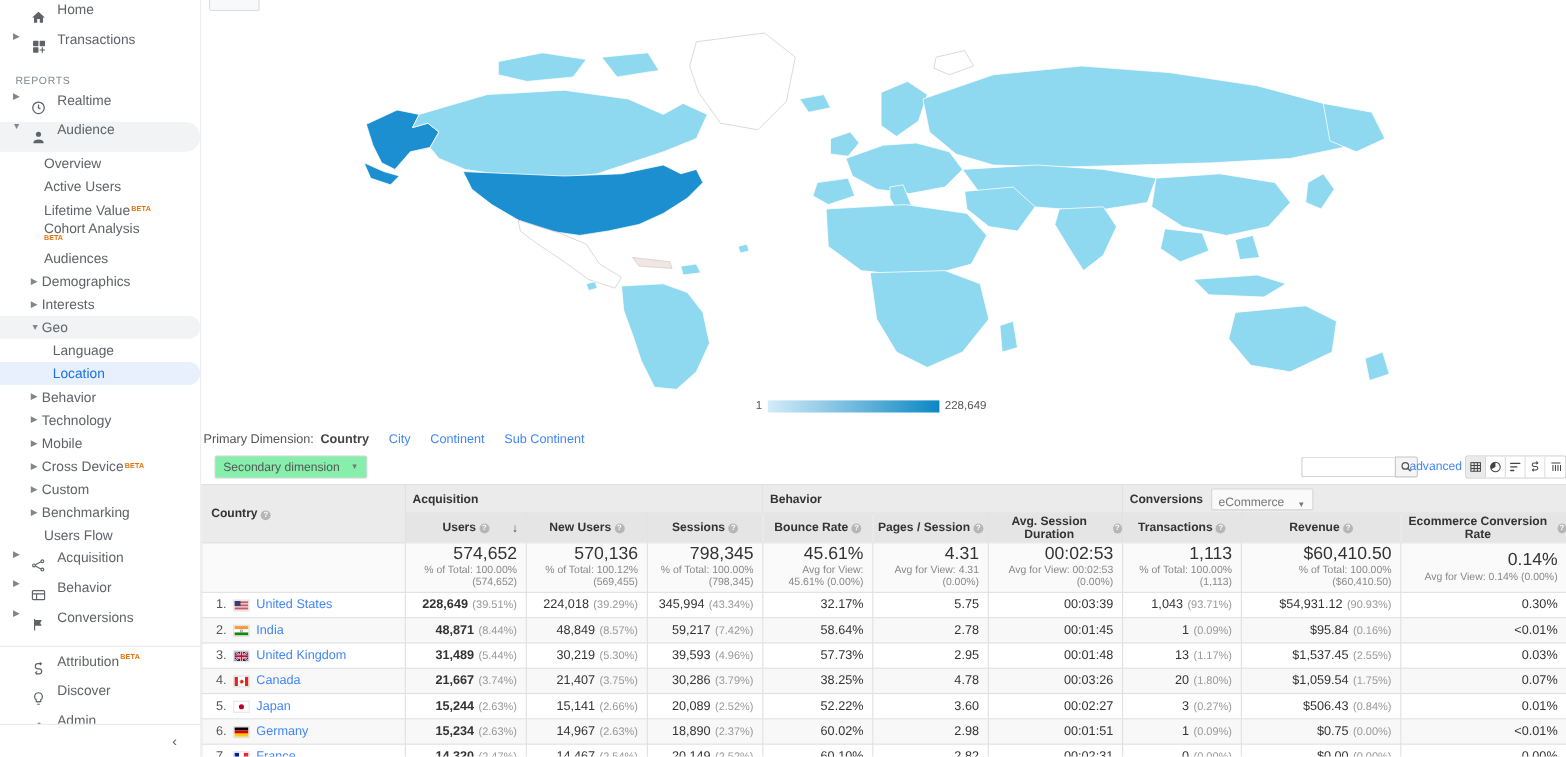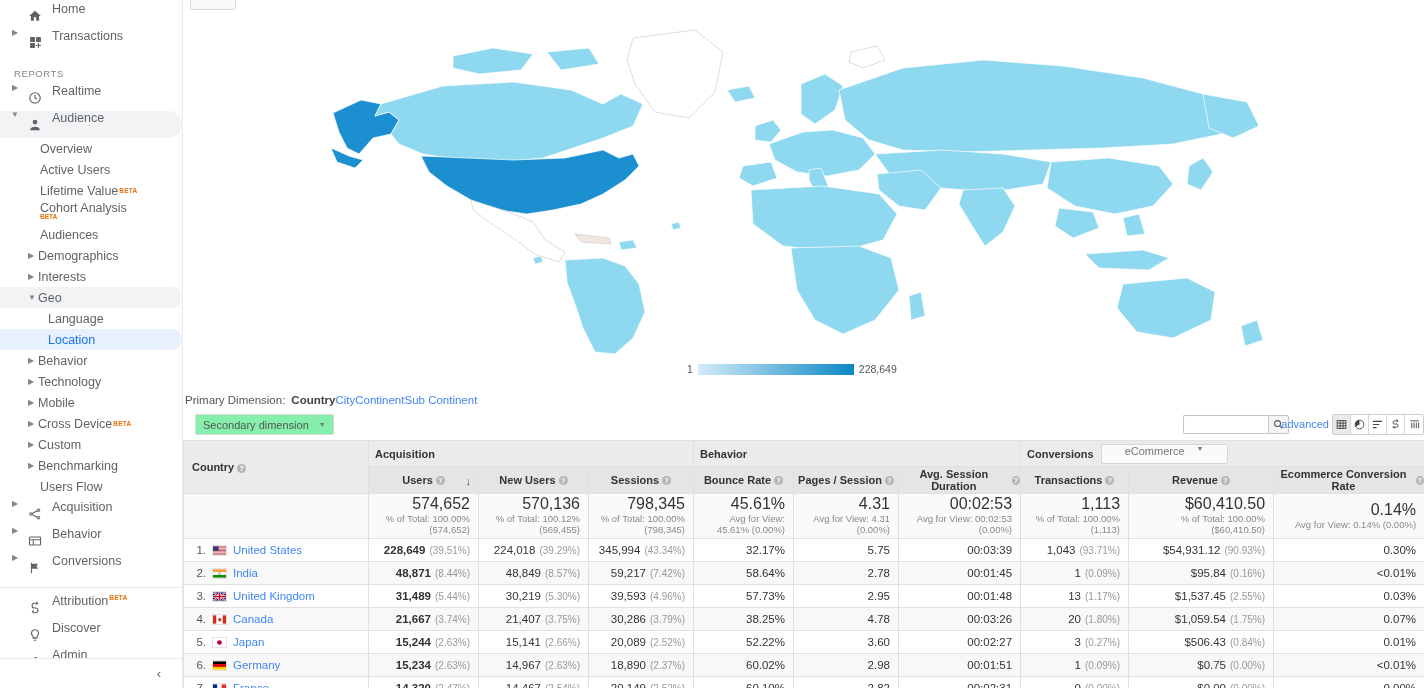--- a/index.html
+++ b/index.html
@@ -87,21 +87,21 @@
   }
 
   
   .primary-dim {
     position: absolute; top: 394px; left: 0; width: 1241px;
     font-size: 11.5px; color: #444; display: flex; align-items: center; gap: 0;
     padding-left: 2px;
   }
   .primary-dim .pd-label { color: #555; }
   .primary-dim .pd-cur { font-weight: bold; color: #444; margin-left: 6px; }
-  .primary-dim a { color: #4285f4; text-decoration: none; cursor: pointer; }
+  .primary-dim a { color: #4285f4; text-decoration: none; margin-left: 18px; cursor: pointer; }
 
   
   .toolbar-row {
     position: absolute; top: 412px; left: 0; width: 1241px; height: 28px;
   }
   .sec-dim-btn {
     position: absolute; left: 12px; top: 2px;
     height: 21px; padding: 0 7px; display: flex; align-items: center; gap: 10px;
     border: 1px solid #d6d6d6; background: #86efac; border-radius: 2px;
     font-size: 11px; color: #555; cursor: pointer;
@@ -152,21 +152,21 @@
     color: #fff; font-size: 7px; font-weight: bold; display: inline-flex;
     align-items: center; justify-content: center; line-height: 1;
   }
   .sort-arrow { position: absolute; right: 7px; top: 8px; font-size: 11px; color: #555; }
   .country-head { background: #ebebeb; vertical-align: middle; padding-left: 8px;
     font-size: 11px; font-weight: bold; color: #333; text-align: left; }
   .conv-cell { background: #ebebeb; padding-left: 6px; }
   .conv-inner { display: flex; align-items: center; gap: 7px; }
   .conv-lbl { font-size: 11px; font-weight: bold; color: #333; }
   .conv-select {
-    height: 20px; padding: 0 23px; display: inline-flex; align-items: flex-start; gap: 12px;
+    height: 20px; padding: 0 6px; display: inline-flex; align-items: flex-end; gap: 12px;
     border: 1px solid #d6d6d6; background: #fafafa; border-radius: 2px;
     font-size: 11px; color: #777; font-weight: normal; cursor: pointer;
   }
   .sum-row td { background: #fafafa; height: 32px; padding: 2px 8px 3px 8px;
     text-align: right; vertical-align: middle; }
   .sum-big { font-size: 16px; color: #333; line-height: 16px; font-weight: 400; }
   .sum-sub { font-size: 9.5px; color: #888; line-height: 11px; margin-top: 1px; }
   .data-row td { height: 23px; padding: 0 8px; text-align: right;
     font-size: 11.5px; color: #333; vertical-align: middle; background: #fff; }
   .data-row.alt td { background: #f8f8f8; }

